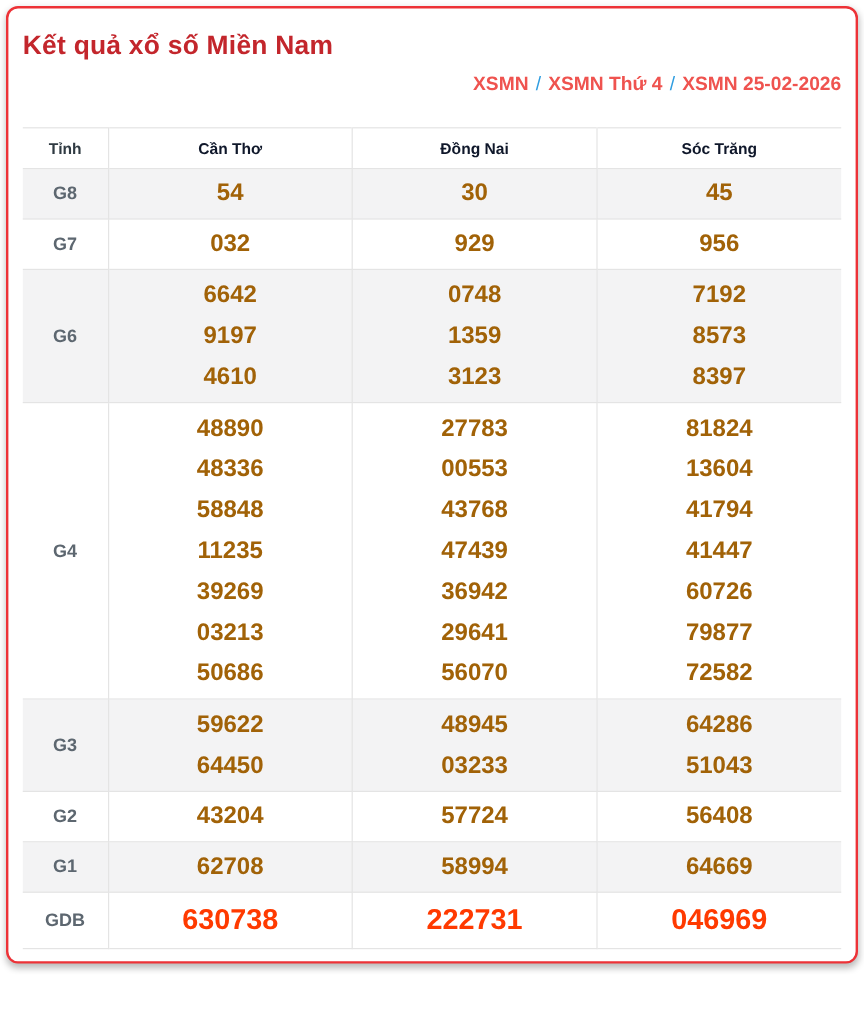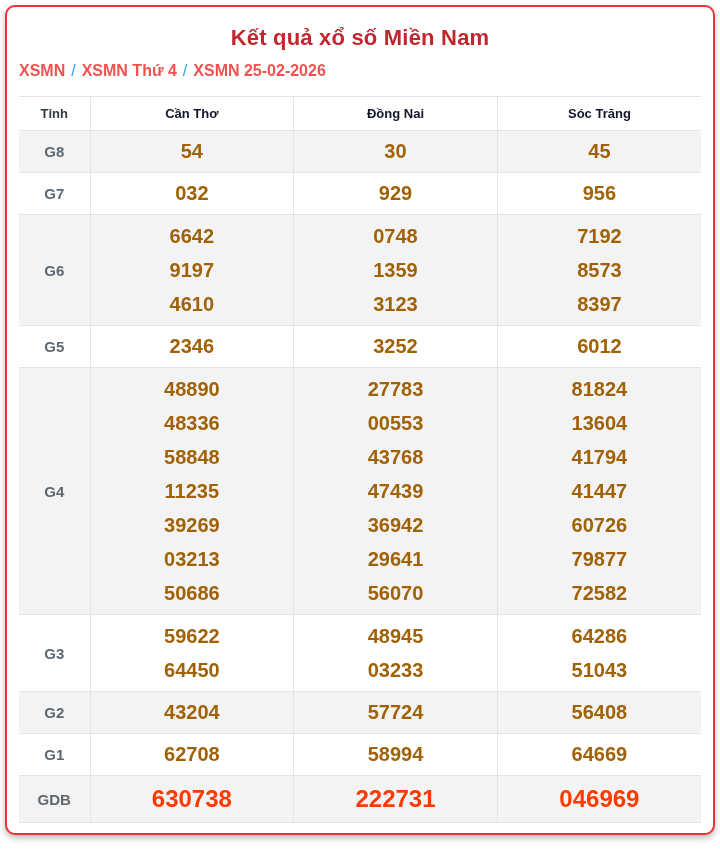--- a/index.html
+++ b/index.html
@@ -12,31 +12,30 @@
     width: 710px;
     margin: 5px auto 9px auto;
     background: #ffffff;
     border: 2px solid #ed3237;
     border-radius: 10px;
     box-shadow: 0 3px 6px rgba(0,0,0,0.28);
     padding: 12px 12px 4px 12px;
     overflow: hidden;
   }
   .page-title {
-    text-align: center;
     color: #c3262c;
     font-size: 22px;
     font-weight: bold;
     margin-top: 6px;
     letter-spacing: 0.2px;
   }
   .breadcrumb {
-    text-align: left;
+    text-align: right;
     font-size: 16px;
-    margin: 11px 0 16px 0;
+    margin: 11px 0 26px 0;
     font-weight: 600;
   }
   .breadcrumb a {
     color: #ef534f;
     text-decoration: none;
     cursor: pointer;
   }
   .breadcrumb .sep {
     color: #2f9de0;
     margin: 0 6px;
@@ -147,32 +146,20 @@
             <div class="number">0748</div>
             <div class="number">1359</div>
             <div class="number">3123</div>
           </td>
           <td class="numbers-cell">
             <div class="number">7192</div>
             <div class="number">8573</div>
             <div class="number">8397</div>
           </td>
         </tr>
-        <tr class="single">
-          <td class="prize-label">G5</td>
-          <td class="numbers-cell">
-            <div class="number">2346</div>
-          </td>
-          <td class="numbers-cell">
-            <div class="number">3252</div>
-          </td>
-          <td class="numbers-cell">
-            <div class="number">6012</div>
-          </td>
-        </tr>
         <tr class="multi">
           <td class="prize-label">G4</td>
           <td class="numbers-cell">
             <div class="number">48890</div>
             <div class="number">48336</div>
             <div class="number">58848</div>
             <div class="number">11235</div>
             <div class="number">39269</div>
             <div class="number">03213</div>
             <div class="number">50686</div>

